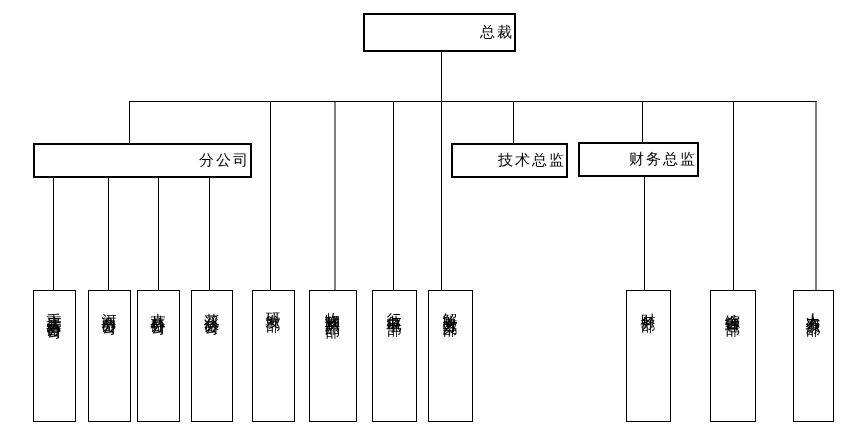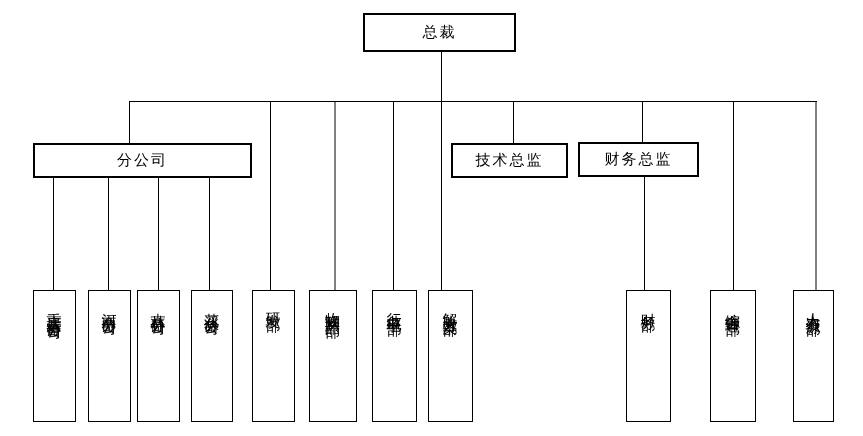--- a/index.html
+++ b/index.html
@@ -17,21 +17,21 @@
     overflow: hidden;
   }
   
   .hbox {
     position: absolute;
     box-sizing: border-box;
     border: 2px solid #000000;
     background: #ffffff;
     display: flex;
     align-items: center;
-    justify-content: center;
+    justify-content: flex-end;
     font-size: 15px;
     letter-spacing: 2px;
   }
   
   .vbox {
     position: absolute;
     top: 290px;
     height: 132px;
     box-sizing: border-box;
     border: 1px solid #000000;

